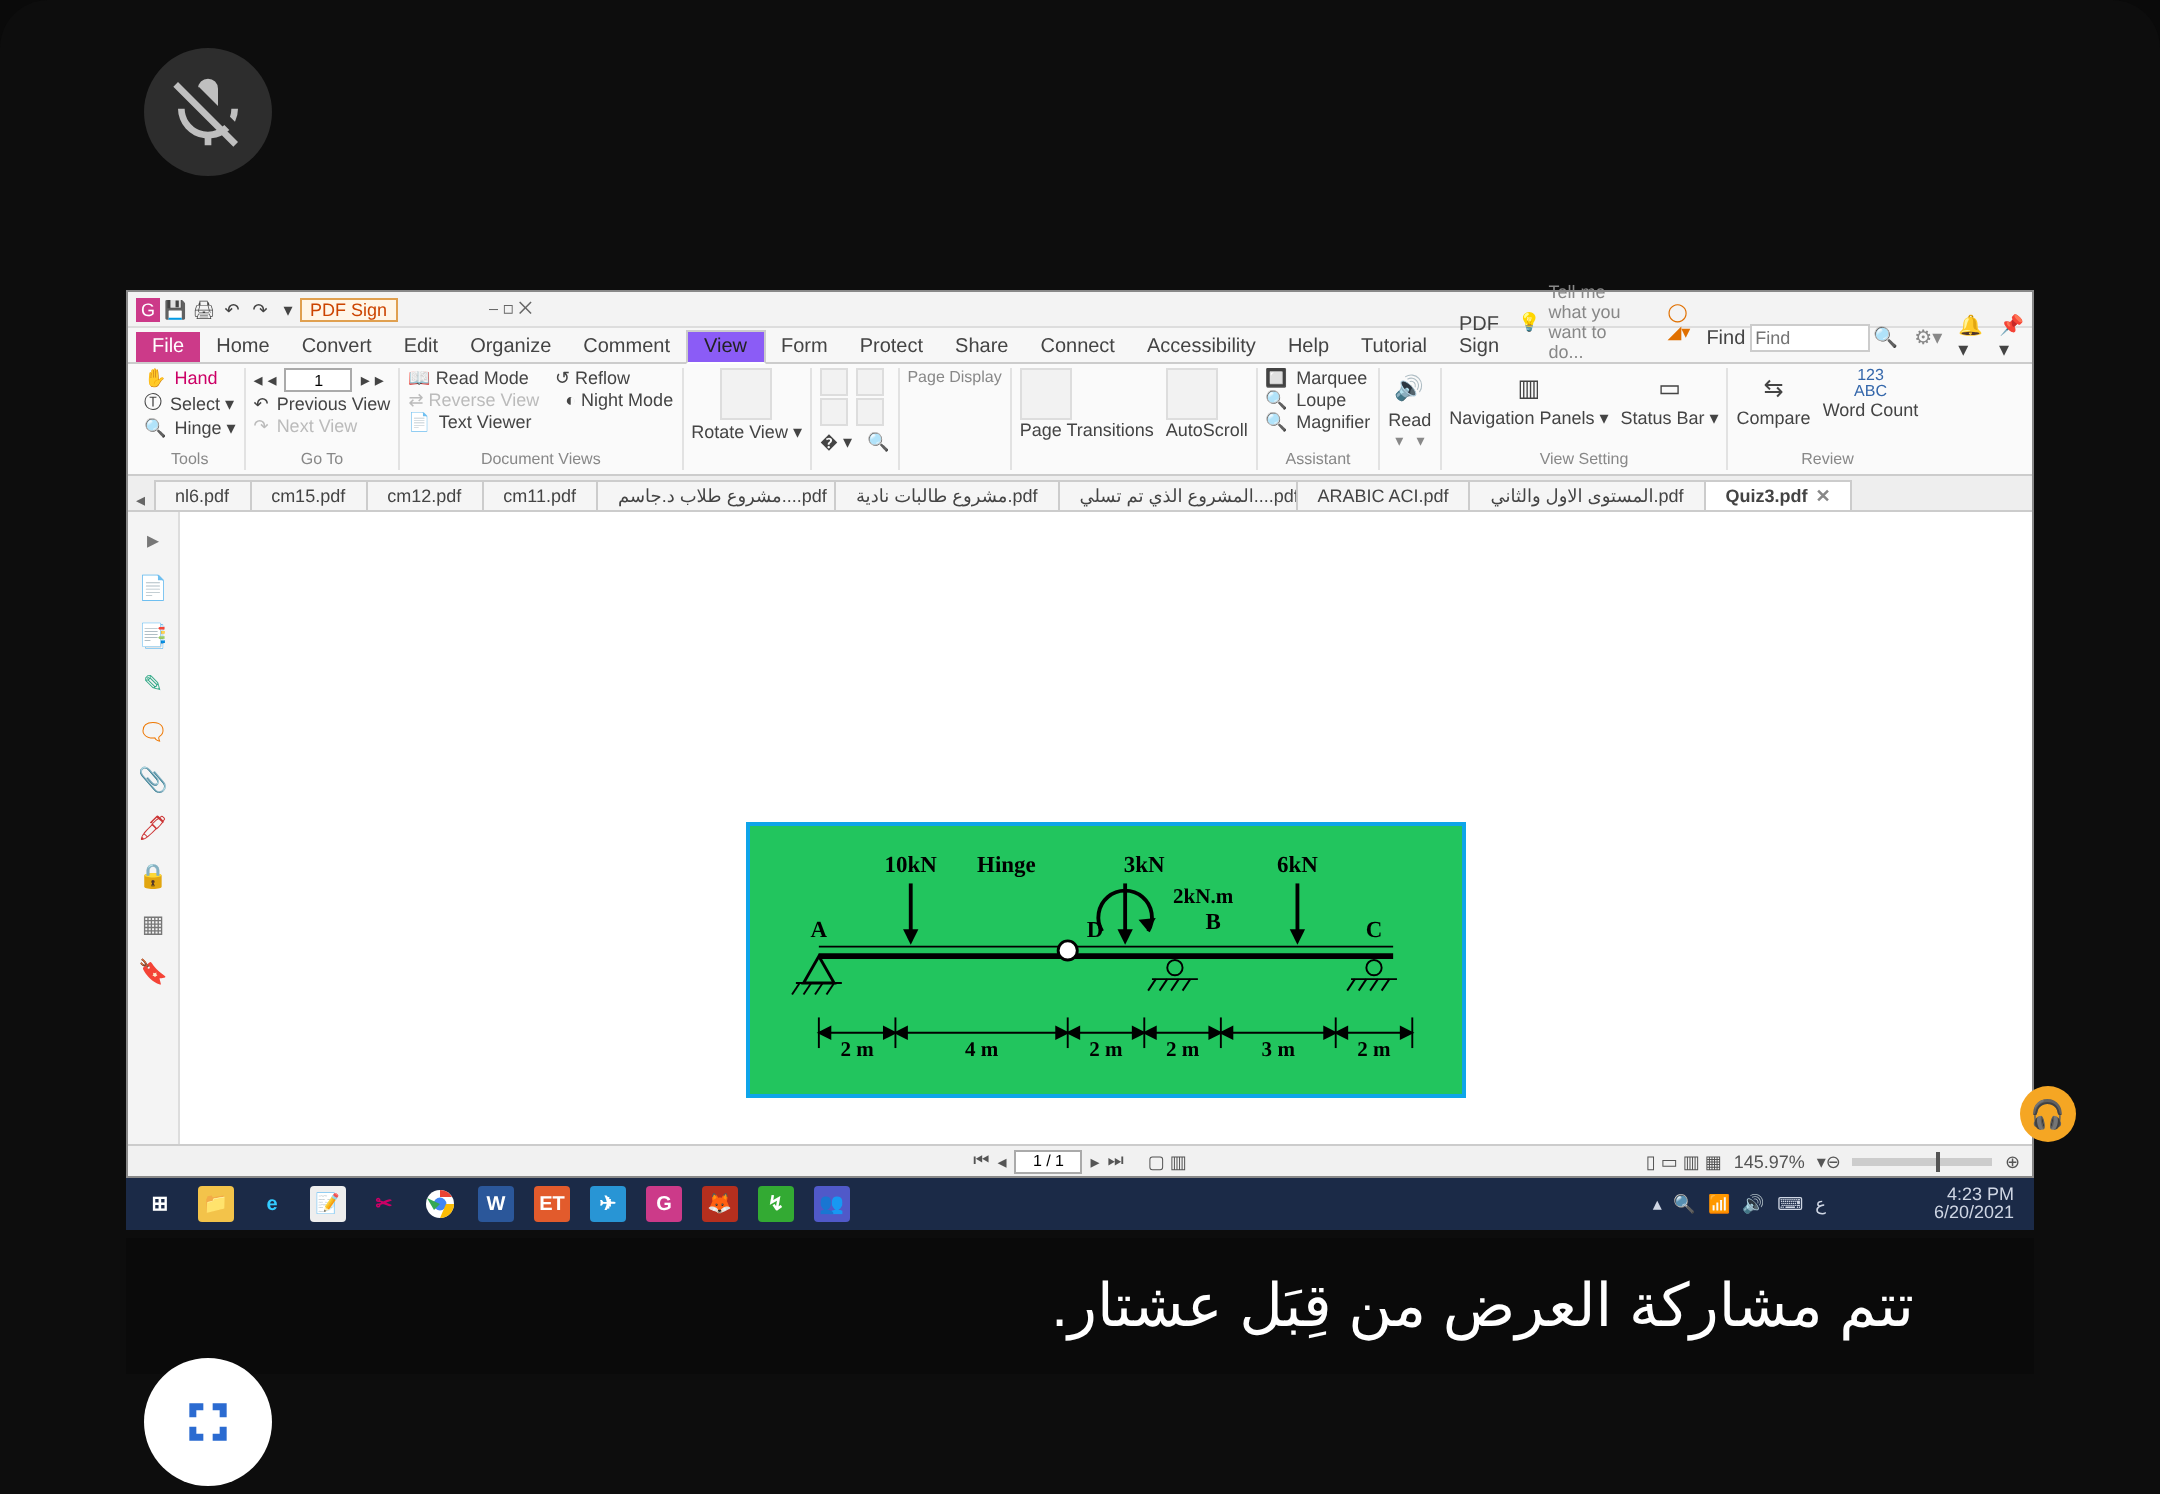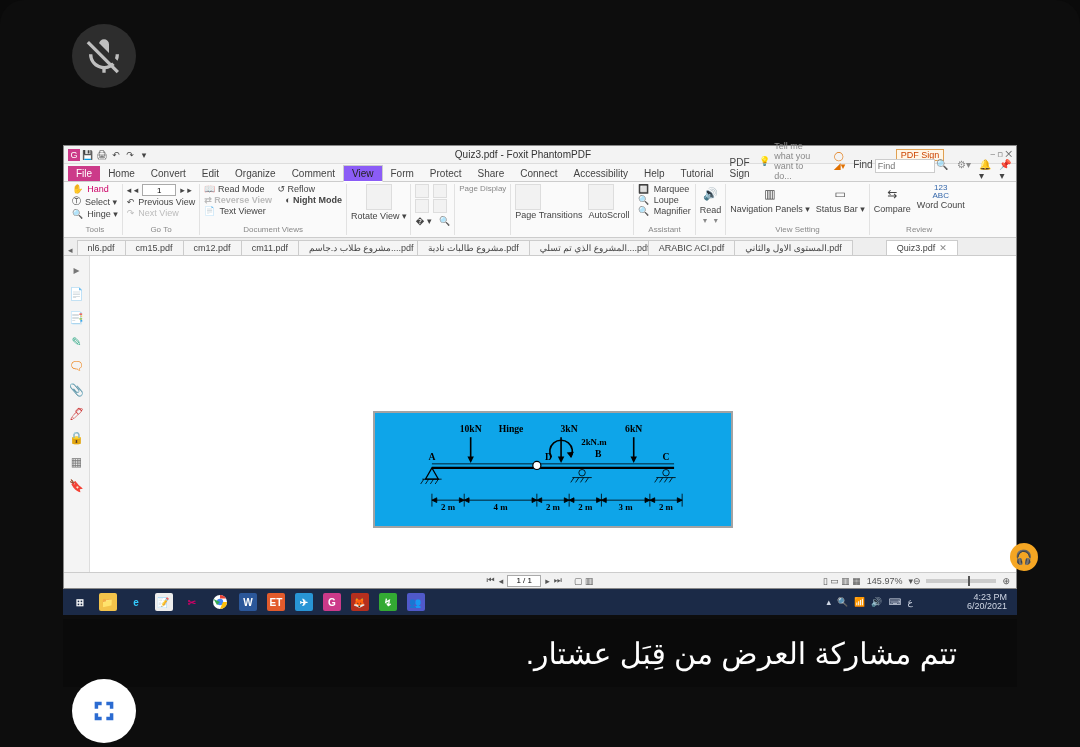--- a/index.html
+++ b/index.html
@@ -15,44 +15,44 @@
   .qat-icon { width:12px; height:12px; display:inline-flex; align-items:center; justify-content:center; font-size:9px; }
   .title-center { flex:1; text-align:center; font-size:10px; color:#333; }
   .title-right { display:flex; align-items:center; gap:6px; }
   .pdfsign-chip { color:#cc4400; font-size:9px; padding:0 4px; border:1px solid #e0a050; background:#fff6e8; }
   .ribbon-tabs { height:18px; background:#f7f7f7; display:flex; align-items:flex-end; padding:0 4px; border-bottom:1px solid #ccc; font-size:10px; }
   .rtab { padding:2px 8px; color:#444; cursor:pointer; }
   .rtab.file { background:#cc3a89; color:#fff; }
   .rtab.active { background:#8b5cf6; border:1px solid #ccc; border-bottom:1px solid #fff; margin-bottom:-1px; color:#222; }
   .tellme { margin-left:auto; display:flex; align-items:center; gap:4px; font-size:9px; color:#888; }
   .tellme .bulb { color:#e6a500; }
-  .find-box { display:flex; align-items:flex-start; gap:2px; margin-left:8px; }
+  .find-box { display:flex; align-items:center; gap:2px; margin-left:8px; }
   .find-box input { width:60px; height:14px; border:1px solid #ccc; font-size:9px; padding:0 2px; }
   .ribbon-body { height:56px; background:#fafafa; border-bottom:1px solid #ccc; display:flex; padding:2px 4px; font-size:9px; color:#444; }
   .rgroup { display:flex; flex-direction:column; justify-content:space-between; border-right:1px solid #e2e2e2; padding:0 4px 1px; }
   .rgroup .rows { display:flex; flex-direction:column; gap:1px; }
   .rgroup .grow { display:flex; align-items:center; gap:4px; white-space:nowrap; }
   .rgroup .lbl { text-align:center; font-size:8px; color:#888; }
   .hand-btn { color:#c06; }
   .ck { width:9px; height:9px; border:1px solid #888; display:inline-block; text-align:center; line-height:7px; font-size:8px; color:#333; }
   .btn-big { width:26px; height:26px; border:1px solid #ddd; background:#f2f2f2; }
   .speaker-ico, .nav-ico { width:20px; height:20px; display:inline-flex; align-items:center; justify-content:center; font-size:12px; }
   .doc-tabs { height:18px; background:#eee; border-bottom:1px solid #ccc; display:flex; align-items:flex-end; font-size:9px; overflow:hidden; }
   .doc-tabs .dt-arrow { padding:0 4px; color:#666; }
   .doc-tab { padding:2px 10px; border:1px solid #ccc; border-bottom:none; background:#f5f5f5; margin-right:-1px; max-width:120px; overflow:hidden; text-overflow:ellipsis; white-space:nowrap; display:flex; align-items:center; gap:4px;}
-  .doc-tab.active { background:#fff; font-weight:400;margin-left:34px; }
+  .doc-tab.active { background:#fff; font-weight:700; }
   .doc-tab .x { color:#888; font-size:9px; }
   .content-row { flex:1; display:flex; min-height:0; }
   .side-tools { width:26px; background:#f4f4f4; border-right:1px solid #ddd; display:flex; flex-direction:column; align-items:center; padding-top:6px; gap:8px; }
   .side-tools span { width:16px; height:16px; display:flex; align-items:center; justify-content:center; font-size:12px; color:#777; }
   .side-tools .lock { color:#e6a500; }
   .page-area { flex:1; background:#fff; position:relative; overflow:hidden; }
   .problem-title { position:absolute; top:18px; left:0; right:0; text-align:center; font-family:"Times New Roman",serif; font-size:18px; color:#111; }
   .problem-title .rA { color:#c00; font-weight:bold;} .problem-title .rB { color:#06c; font-weight:bold;} .problem-title .rC { color:#c00; font-weight:bold;}
-  .diagram { position:absolute; top:155px; left:50%; transform:translateX(-50%); width:360px; height:117px; border:2px solid #a3a3a3; background:#0ea5e9; }
+  .diagram { position:absolute; top:155px; left:50%; transform:translateX(-50%); width:360px; height:138px; border:2px solid #0ea5e9; background:#22c55e; }
   .diagram svg { width:100%; height:100%; }
   .dtext { font-family:"Times New Roman",serif; font-size:12px; font-weight:bold; }
   .statusbar { height:16px; background:#f1f1f1; border-top:1px solid #ccc; display:flex; align-items:center; font-size:9px; color:#555; justify-content:center; gap:4px; position:relative;}
   .statusbar .right { position:absolute; right:6px; display:flex; align-items:center; gap:6px;}
   .zoom-track { width:70px; height:4px; background:#ccc; position:relative; }
   .zoom-track::after { content:""; position:absolute; left:60%; top:-3px; width:2px; height:10px; background:#555;}
   .taskbar { height:26px; background:#1b2a47; display:flex; align-items:center; padding:0 4px; position:absolute; left:63px; right:63px; bottom:132px; }
   .taskbar .tb-item { width:26px; height:22px; display:flex; align-items:center; justify-content:center; margin-right:2px; font-size:12px; }
   .tb-img { width:18px; height:18px; border-radius:2px; display:flex; align-items:center; justify-content:center; font-size:10px; font-weight:bold;}
   .taskbar .tray { margin-left:auto; display:flex; align-items:center; gap:6px; color:#cfd6e4; font-size:9px; padding-right:6px;}
@@ -85,21 +85,20 @@
 
   <div class="titlebar">
     <div class="qat">
       <span class="qat-icon" style="background:#cc3a89;color:#fff;">G</span>
       <span class="qat-icon">💾</span>
       <span class="qat-icon">🖨</span>
       <span class="qat-icon">↶</span>
       <span class="qat-icon">↷</span>
       <span class="qat-icon">▾</span>
     </div>
-    <div class="title-center">Quiz3.pdf - Foxit PhantomPDF</div>
     <div class="title-right">
       <span class="pdfsign-chip">PDF Sign</span>
       <span style="margin-left:40px;font-size:9px;color:#666;">⎯  ◻  ✕</span>
     </div>
   </div>
 
   <div class="ribbon-tabs">
     <div class="rtab file">File</div>
     <div class="rtab">Home</div>
     <div class="rtab">Convert</div>
@@ -158,21 +157,21 @@
         <div class="grow" style="color:#bbb;">
             <span>↷</span>
             <span>Next View</span>
           </div>
       </div>
       <div class="lbl">Go To</div>
     </div>
     <div class="rgroup">
       <div class="rows">
         <div class="grow"><span>📖 <span>Read Mode</span></span>&nbsp;&nbsp;<span>↺ <span>Reflow</span></span></div>
-        <div class="grow" style="color:#bbb;font-weight:bold;"><span>⇄ <span>Reverse View</span></span>&nbsp;&nbsp;<span style="color:#444;">◐ <span>Night Mode</span></span></div>
+        <div class="grow" style="color:#bbb;"><span>⇄ <span>Reverse View</span></span>&nbsp;&nbsp;<span style="color:#444;">◐ <span>Night Mode</span></span></div>
         <div class="grow">📄 <span>Text Viewer</span></div>
       </div>
       <div class="lbl">Document Views</div>
     </div>
     <div class="rgroup">
       <div class="rows" style="align-items:center;">
         <div class="btn-big"></div>
         <div style="">Rotate
 View ▾</div>
       </div>

